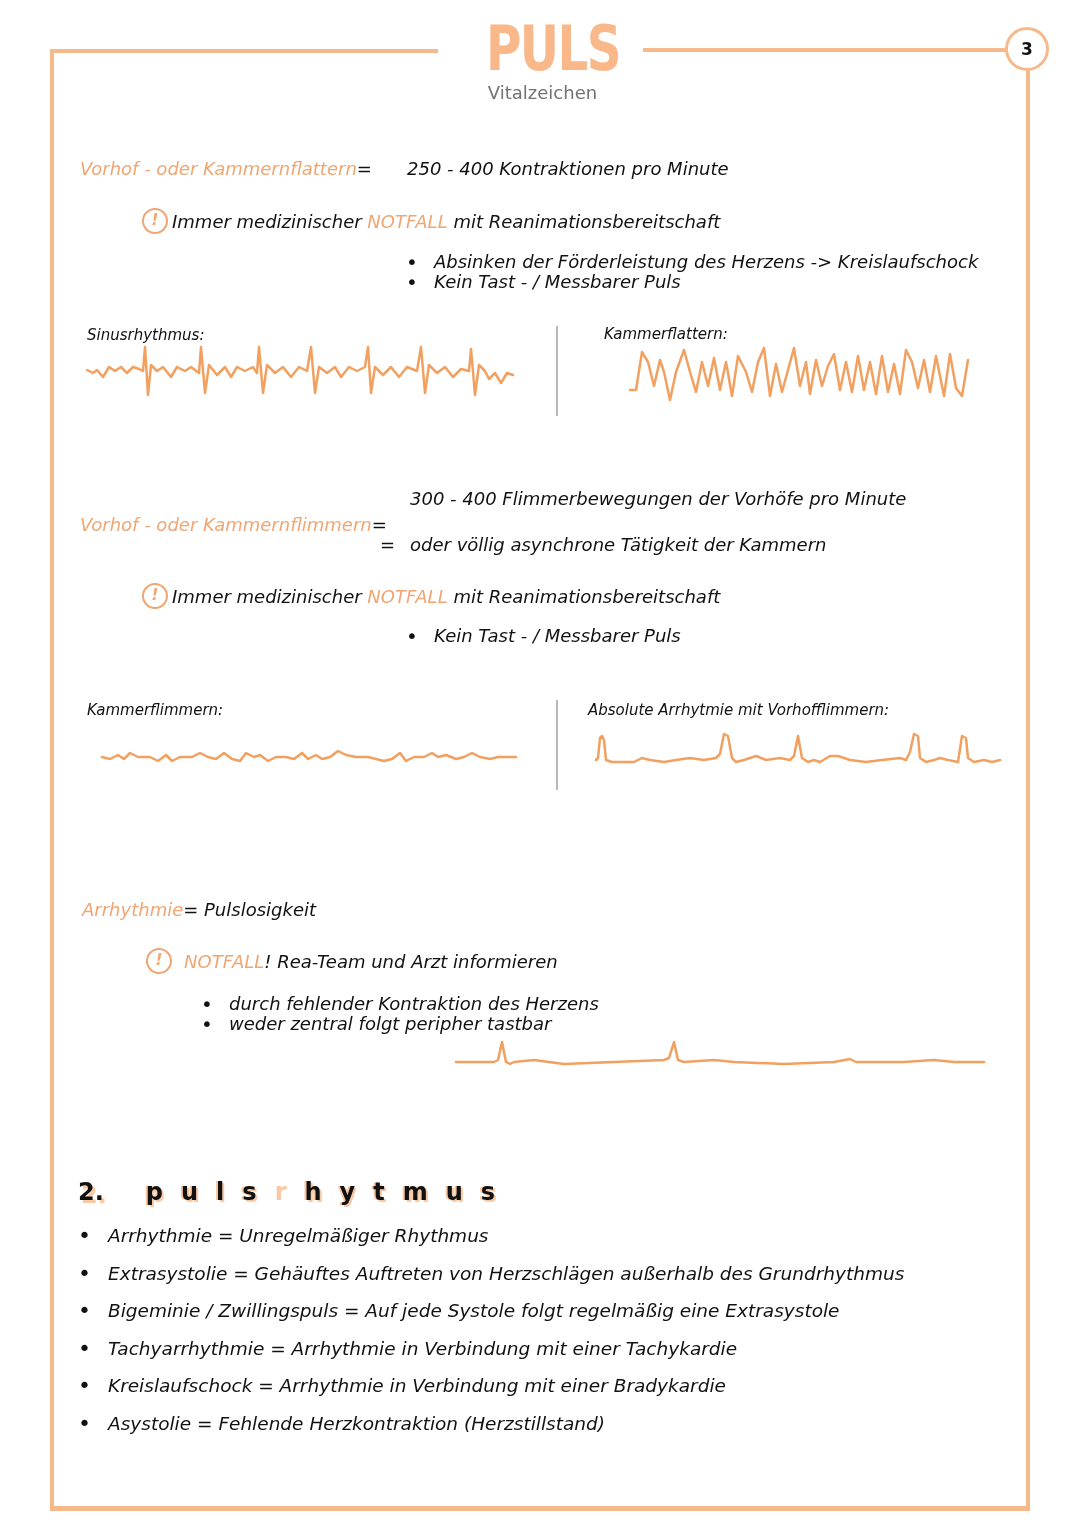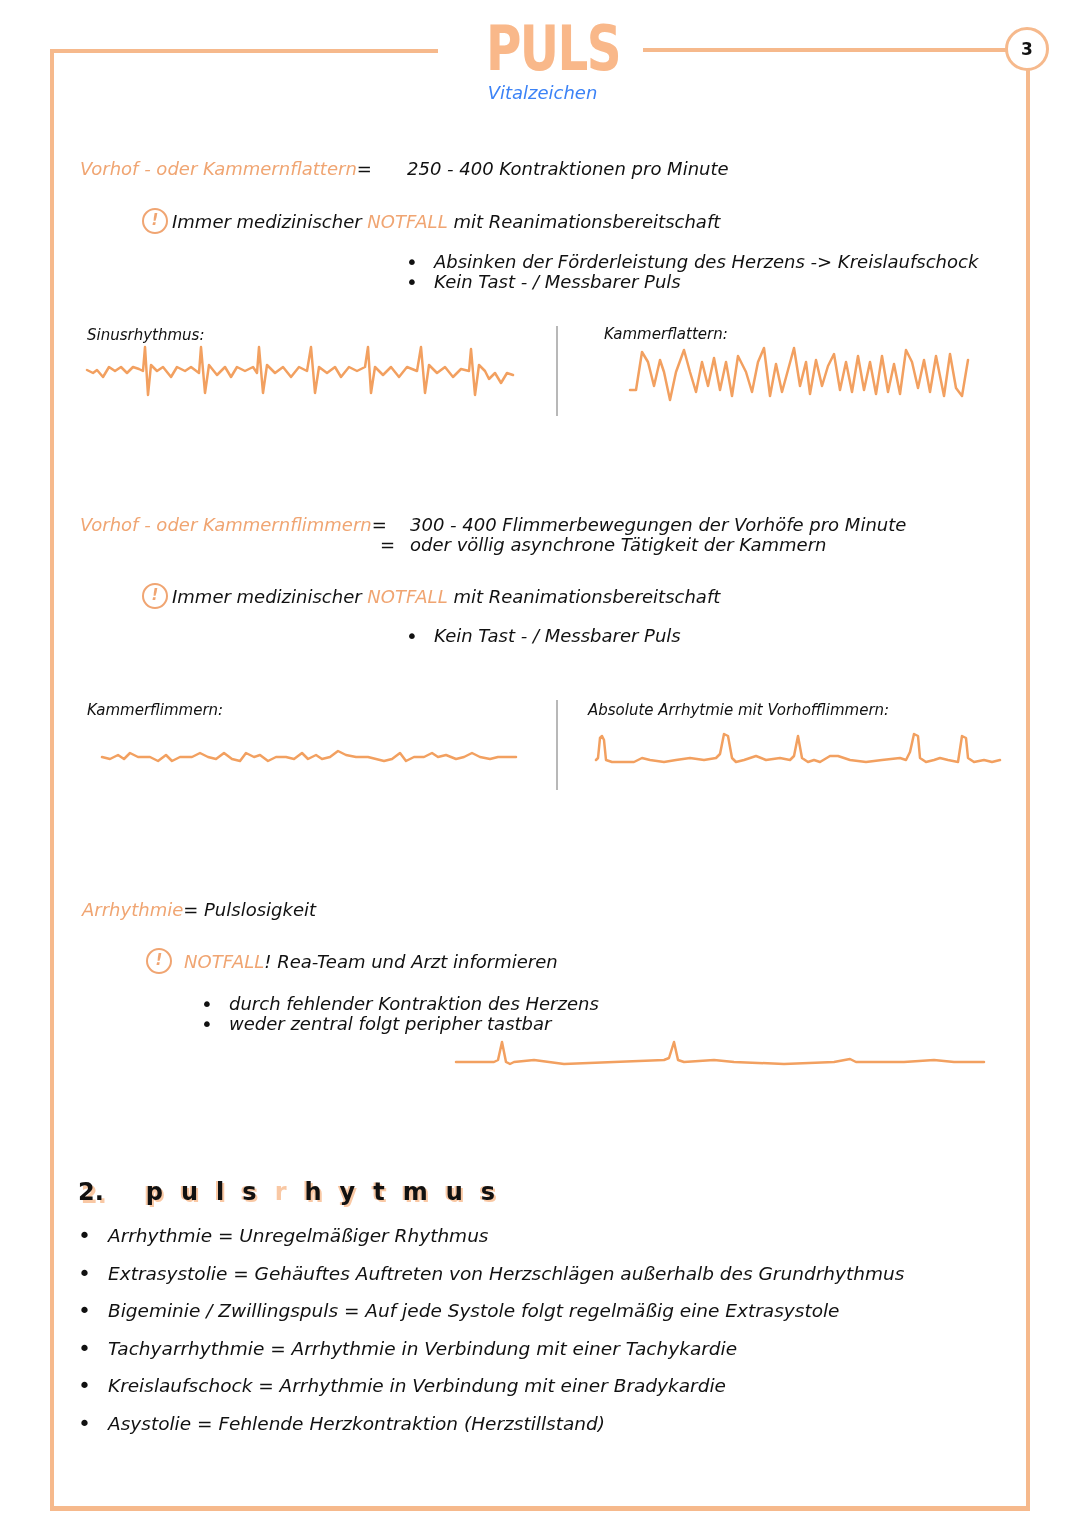--- a/index.html
+++ b/index.html
@@ -4,21 +4,21 @@
   <style>
     html, body { margin: 0; padding: 0; background: #ffffff; }
     body { width: 1080px; height: 1527px; position: relative; overflow: hidden;
       font-family: "DejaVu Sans", sans-serif; color: #111; }
     .abs { position: absolute; }
     .frame-line { position: absolute; background: #f6b98c; }
     .title { position: absolute; left: 470px; top: 14px; width: 145px; text-align: center;
       font-family: "DejaVu Sans", sans-serif; font-weight: bold; font-size: 62px; letter-spacing: -2px;
       color: #f9b88a; transform: scaleX(0.78); transform-origin: center top; line-height: 70px; }
     .subtitle { position: absolute; left: 470px; top: 82px; width: 145px; text-align: center;
-      font-size: 18px; color: #3b82f6; font-style: italic; }
+      font-size: 18px; color: #737373; }
     .pagenum { position: absolute; left: 1005px; top: 27px; width: 44px; height: 44px; border-radius: 50%;
       border: 3px solid #f6b98c; background: #fff; box-sizing: border-box; text-align: center;
       line-height: 38px; font-weight: bold; font-size: 17px; }
     .term { color: #f0a572; }
     .txt { font-size: 18px; font-style: italic; white-space: nowrap; }
     .txt-s { font-size: 15px; font-style: italic; white-space: nowrap; }
     .alert { position: absolute; display: flex; align-items: center; gap: 4px; }
     .alert-icon { width: 26px; height: 26px; border-radius: 50%; border: 2.5px solid #f0a572; box-sizing: border-box;
       color: #f0a572; text-align: center; line-height: 21px; font-weight: bold; font-size: 15px; }
     .bullets { position: absolute; margin: 0; padding: 0; list-style: none; }
@@ -68,21 +68,21 @@
 <div class="divider" style="left:556px; top:326px; height:90px;"></div>
 
 <div class="abs txt-s" style="left:604px; top:325px;">Kammerflattern:</div>
 <svg class="ecg abs" style="left:628px; top:342px;" width="345" height="65" viewBox="0 0 345 65">
   <path d="M2,48 L8,48 L14,10 L20,20 L26,44 L32,18 L36,30 L42,58 L48,30 L56,8 L62,30 L68,50 L74,20 L80,44 L86,16 L92,48 L98,20 L104,54 L110,14 L118,30 L124,50 L130,20 L136,6 L142,54 L148,22 L154,50 L160,28 L166,6 L172,44 L178,20 L182,52 L188,18 L194,44 L200,24 L206,12 L212,48 L218,20 L224,50 L230,14 L236,48 L242,20 L248,52 L254,14 L260,50 L266,22 L272,52 L278,8 L284,20 L290,46 L296,18 L302,50 L308,14 L316,54 L322,12 L328,46 L334,54 L340,18"></path>
 </svg>
 
 <div class="abs txt" style="left:80px; top:514px;">
   <span class="term">Vorhof - oder Kammernflimmern</span><span>=</span>
 </div>
-<div class="abs txt" style="left:410px; top:514px;">300 - 400 Flimmerbewegungen der Vorhöfe pro Minute</div>
+<div class="abs txt" style="left:410px; top:488px;">300 - 400 Flimmerbewegungen der Vorhöfe pro Minute</div>
 <div class="abs txt" style="left:380px; top:534px;">=</div>
 <div class="abs txt" style="left:410px; top:534px;">oder völlig asynchrone Tätigkeit der Kammern</div>
 
 <div class="alert txt" style="left:142px; top:583px;">
   <div class="alert-icon">!</div>
   <span><span>Immer medizinischer </span><span class="term">NOTFALL</span><span> mit Reanimationsbereitschaft</span></span>
 </div>
 
 <ul class="bullets txt" style="left:406px; top:626px;">
   <li>Kein Tast - / Messbarer Puls</li>

